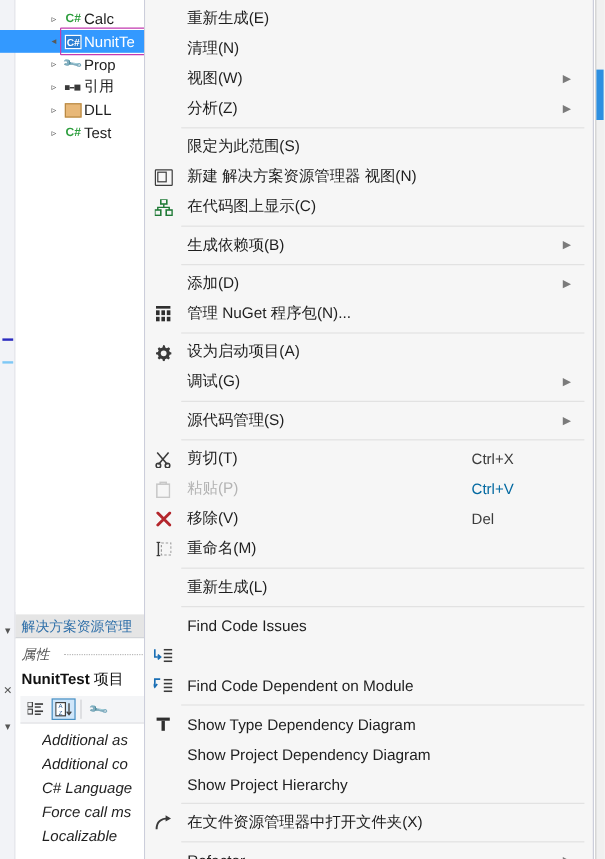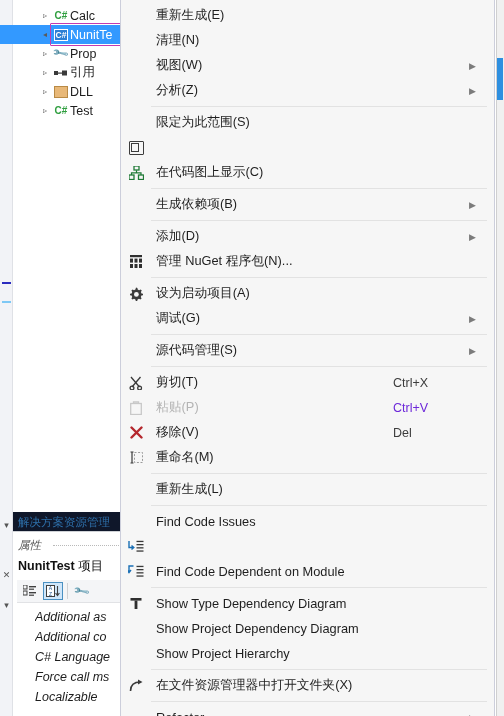--- a/index.html
+++ b/index.html
@@ -24,42 +24,42 @@
   .tv-row .ic{width:18px;flex:none;display:flex;align-items:center;justify-content:center;}
   .tv-row .lbl{overflow:hidden;}
   .tv-row.sel{background:#3399ff;color:#ffffff;}
   .sel-outline{position:absolute;border:1.5px solid #c23ab0;border-radius:1px;}
   .cs-ico{font-size:10px;font-weight:bold;color:#2e9e3e;font-family:"Liberation Sans",sans-serif;}
   .cs-box{display:inline-block;border:1px solid #ffffff;background:#2c7fd4;padding:0 1px;font-size:8.5px;font-weight:bold;color:#fff;line-height:10px;}
   .wrench{font-size:11px;color:#4a4a4a;transform:rotate(-35deg);display:inline-block;}
   .dll-ico{width:12px;height:10px;background:#e8b878;border:1px solid #b98a45;}
 
   
-  #se-tab{position:absolute;left:13px;top:512px;width:119px;height:20px;background:#0f172a;border-bottom:1px solid #cfd2d6;
+  #se-tab{position:absolute;left:13px;top:512px;width:119px;height:20px;background:#e5e5e5;border-bottom:1px solid #cfd2d6;
           font-size:11.5px;color:#2d6ea8;padding:3px 0 0 5px;box-sizing:border-box;white-space:nowrap;overflow:hidden;}
   #prop-pane{position:absolute;left:13px;top:532px;width:119px;height:184px;background:#ffffff;border-right:1px solid #d9dadd;}
   #prop-title{position:absolute;left:5px;top:6px;font-size:11.5px;color:#555;font-style:italic;}
   #prop-dots{position:absolute;left:40px;top:13px;width:88px;border-top:1px dotted #b9b9b9;}
   #prop-obj{position:absolute;left:5px;top:26px;font-size:12.5px;color:#111;font-weight:bold;white-space:nowrap;}
   #prop-obj .norm{font-weight:normal;}
   #prop-tb{position:absolute;left:4px;top:48px;width:115px;height:22px;background:#f4f5f7;border-bottom:1px solid #e1e2e5;}
   .ptb-btn{position:absolute;top:2px;width:20px;height:18px;display:flex;align-items:center;justify-content:center;font-size:11px;color:#3f3f3f;}
   .ptb-btn.on{background:#cfe6fa;border:1px solid #4a90c2;box-sizing:border-box;}
   .ptb-sep{position:absolute;top:3px;width:1px;height:16px;background:#d0d1d4;}
   .prop-row{position:absolute;left:22px;height:20px;font-size:12.5px;color:#1e1e1e;white-space:nowrap;overflow:hidden;width:108px;font-style:italic;}
 
   
   #ctx{position:absolute;left:120px;top:-4px;width:375px;height:722px;background:#f6f6f6;border:1px solid #cccedb;box-sizing:border-box;}
   #ctx-gutter{position:absolute;left:0;top:0;width:28px;height:100%;background:#f6f6f6;}
   .mi{position:absolute;left:0;width:373px;height:25px;display:flex;align-items:center;font-size:12.8px;color:#1e1e1e;white-space:nowrap;}
   .mi.dis{color:#b4b4b4;}
   .mi .mi-ic{position:absolute;left:4px;width:22px;height:22px;display:flex;align-items:center;justify-content:center;}
   .mi .mi-tx{position:absolute;left:35px;}
   .mi .mi-sc{position:absolute;left:272px;color:#3c3c3c;font-size:12.5px;}
-  .mi.dis .mi-sc{color:#6d28d9;}
+  .mi.dis .mi-sc{color:#0369a1;}
   .mi .mi-ar{position:absolute;left:348px;color:#7b7b7b;font-size:9px;}
   .msep{position:absolute;left:30px;width:336px;height:1px;background:#e2e2e2;}
   .viewico{width:13px;height:12px;border:1.4px solid #3c3c3c;position:relative;border-radius:1px;}
   .viewico::after{content:"";position:absolute;left:1px;top:1px;width:6px;height:7px;border:1px solid #3c3c3c;}
 
   
   #rstrip{position:absolute;left:496px;top:0;width:8px;height:716px;background:#f0f0f0;border-left:1px solid #cfcfcf;}
   #rthumb{position:absolute;left:497px;top:58px;width:6px;height:42px;background:#2e8fe0;}
 </style>
 </head>
@@ -185,20 +185,21 @@
         <span class="mi-ar">▶</span>
       </div>
       <div class="msep" style="top: 109px;"></div>
       <div class="mi" style="top: 113px;">
         <span class="mi-tx">限定为此范围(S)</span>
       </div>
       <div class="mi" style="top: 138px;">
         <span class="mi-ic">
           <span class="viewico"></span>
         </span>
+        <span class="mi-tx">新建 解决方案资源管理器 视图(N)</span>
       </div>
       <div class="mi" style="top: 163px;">
         <span class="mi-ic">
           <svg width="15" height="14" viewBox="0 0 15 14">
             <rect x="5" y="0" width="5" height="4" fill="none" stroke="#1f7a36" stroke-width="1.3"></rect>
             <rect x="0" y="9" width="5" height="4.5" fill="none" stroke="#1f7a36" stroke-width="1.3"></rect>
             <rect x="9.5" y="9" width="5" height="4.5" fill="none" stroke="#1f7a36" stroke-width="1.3"></rect>
             <path d="M7.5 4.2 L7.5 6.8 M2.5 9 L2.5 6.8 L12 6.8 L12 9" stroke="#1f7a36" stroke-width="1.2" fill="none"></path>
           </svg>
         </span>

